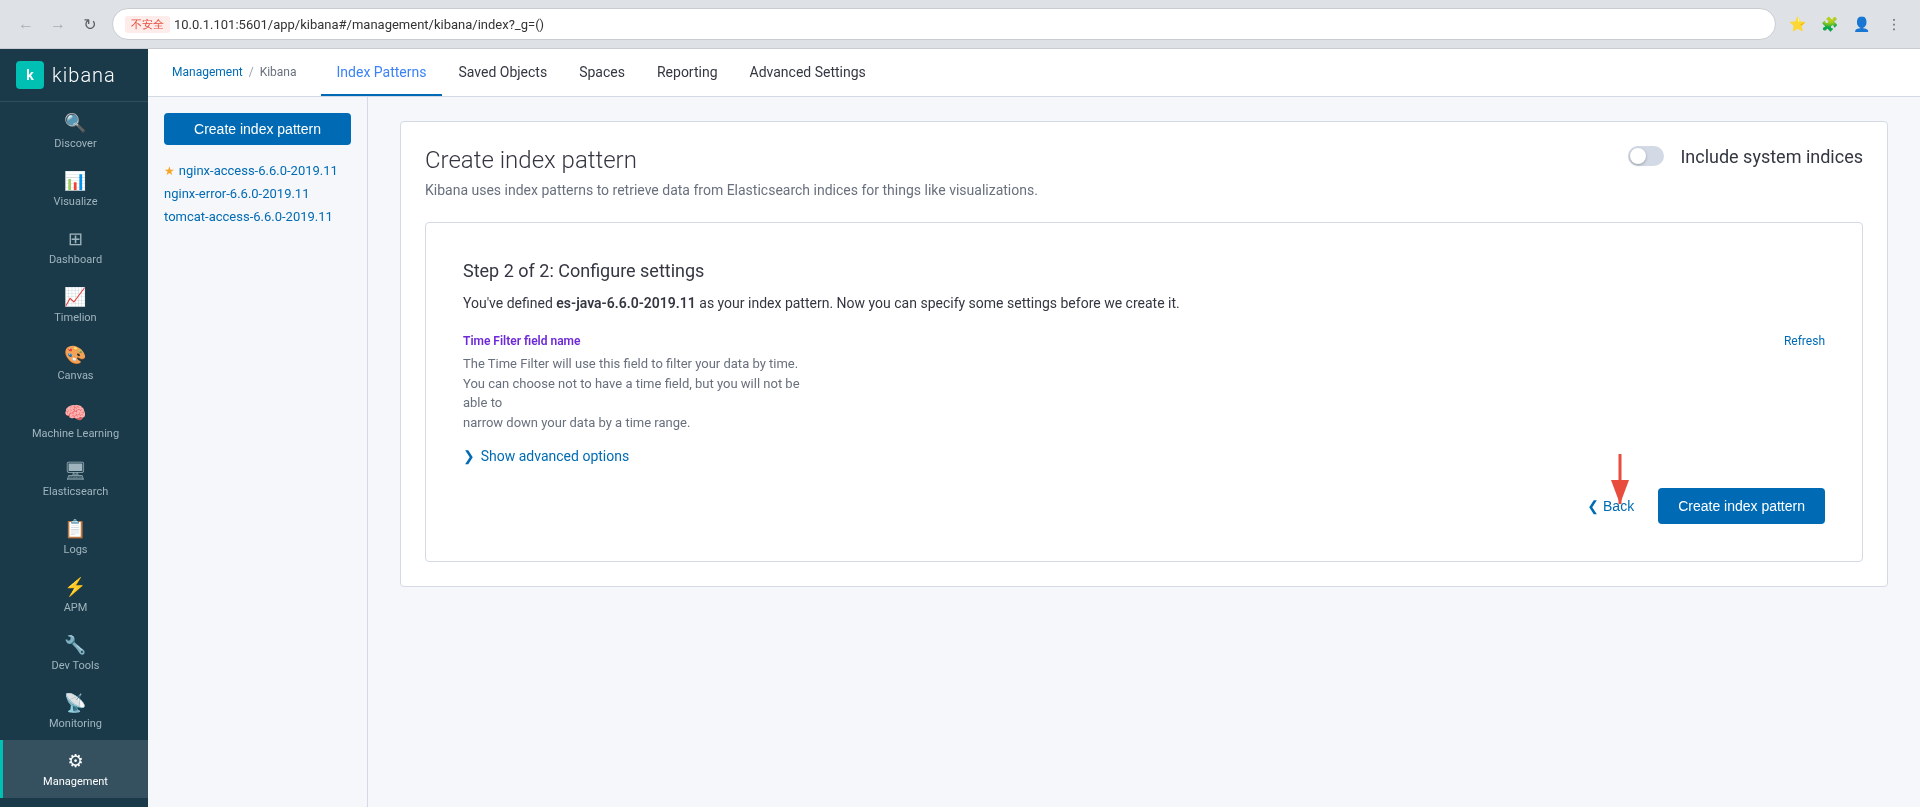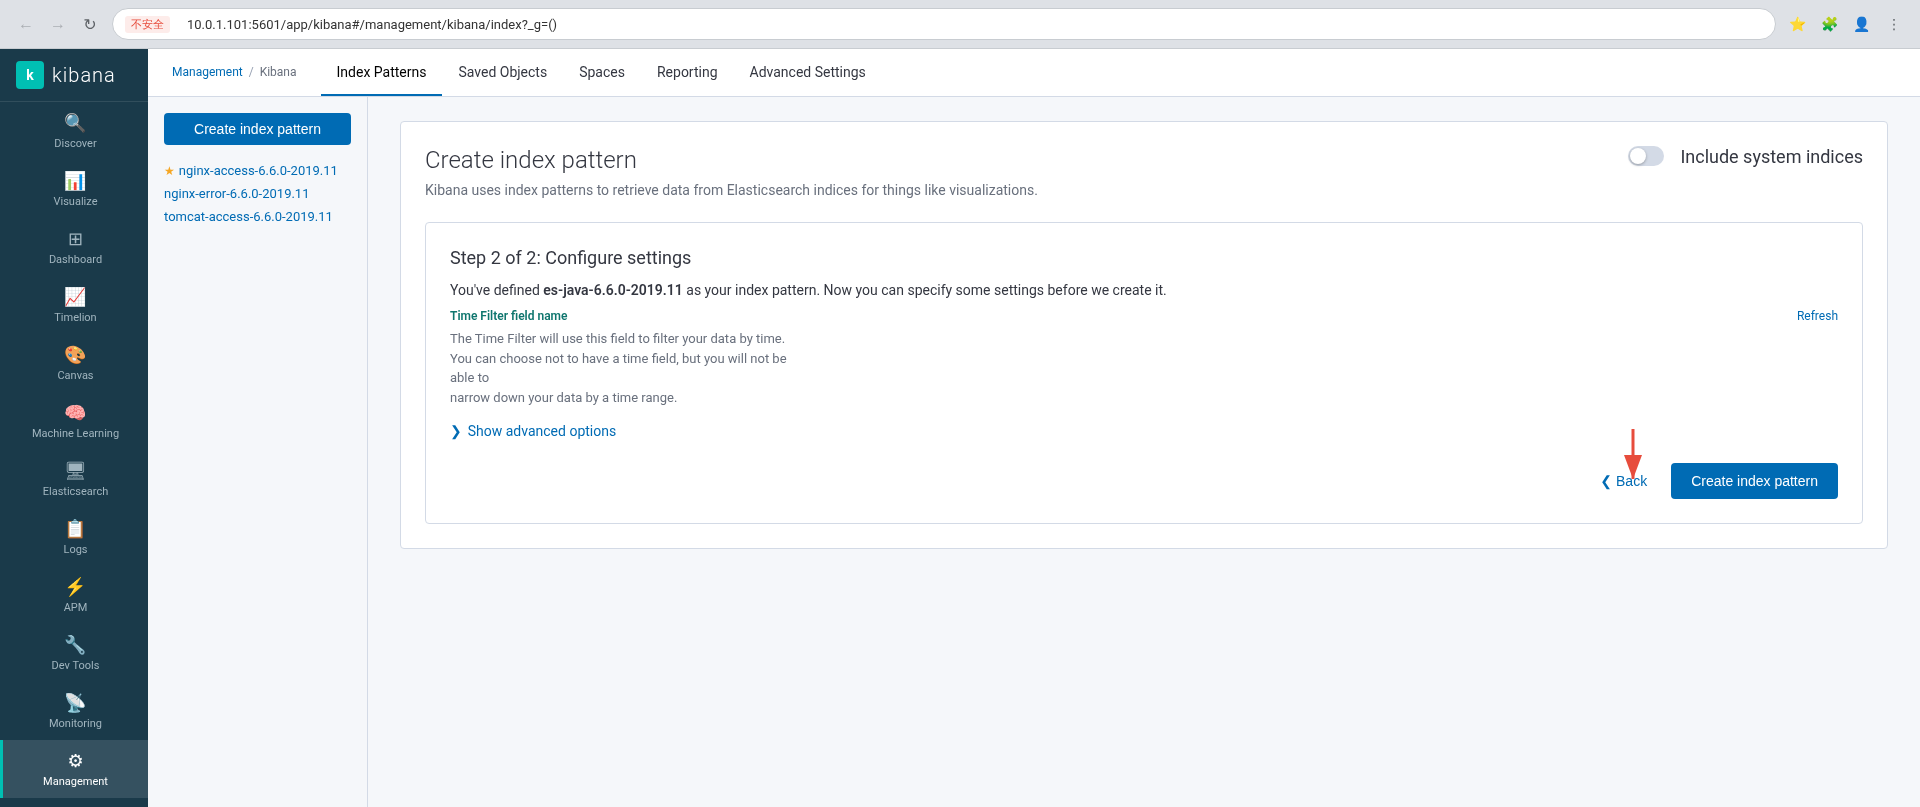--- a/index.html
+++ b/index.html
@@ -3,21 +3,21 @@
   <meta charset="utf-8">
   <style>
     * { margin: 0; padding: 0; box-sizing: border-box; }
     body { font-family: -apple-system, BlinkMacSystemFont, 'Segoe UI', Roboto, sans-serif; background: #f5f7fa; display: flex; flex-direction: column; height: 807px; overflow: hidden; }
 
     
     .browser-chrome { background: #dee1e6; padding: 8px 12px; display: flex; align-items: center; gap: 8px; border-bottom: 1px solid #c8ccd1; min-height: 44px; }
     .browser-nav-btns { display: flex; gap: 4px; }
     .browser-nav-btn { width: 28px; height: 28px; border-radius: 50%; border: none; background: transparent; cursor: pointer; display: flex; align-items: center; justify-content: center; color: #5f6368; font-size: 16px; }
     .browser-nav-btn.disabled { opacity: 0.4; cursor: default; }
-    .address-bar { flex: 1; background: white; border-radius: 20px; padding: 4px 12px; display: flex; align-items: center; gap: 17px; border: 1px solid #c8ccd1; min-height: 32px; }
+    .address-bar { flex: 1; background: white; border-radius: 20px; padding: 4px 12px; display: flex; align-items: center; gap: 4px; border: 1px solid #c8ccd1; min-height: 32px; }
     .address-security { color: #e74c3c; font-size: 11px; background: #fdecea; padding: 1px 6px; border-radius: 3px; white-space: nowrap; }
     .address-text { font-size: 13px; color: #333; flex: 1; }
     .browser-actions { display: flex; gap: 4px; }
     .browser-action-btn { width: 28px; height: 28px; border-radius: 50%; border: none; background: transparent; cursor: pointer; display: flex; align-items: center; justify-content: center; color: #5f6368; font-size: 14px; }
 
     
     .app-layout { display: flex; flex: 1; overflow: hidden; }
 
     
     .sidebar { width: 148px; background: #1a3a4a; display: flex; flex-direction: column; overflow-y: auto; }
@@ -32,21 +32,21 @@
     
     .main-content { flex: 1; display: flex; flex-direction: column; overflow: hidden; }
 
     
     .top-nav { background: white; border-bottom: 1px solid #d3dae6; padding: 0 24px; display: flex; align-items: center; gap: 0; min-height: 48px; }
     .breadcrumb { display: flex; align-items: center; gap: 6px; font-size: 12px; color: #69707d; padding: 8px 0; border-bottom: 2px solid transparent; }
     .breadcrumb a { color: #006bb4; text-decoration: none; }
     .breadcrumb-sep { color: #98a2b3; }
     .nav-tabs { display: flex; gap: 0; margin-left: 24px; }
     .nav-tab { padding: 14px 16px; font-size: 14px; color: #343741; cursor: pointer; border-bottom: 2px solid transparent; white-space: nowrap; }
-    .nav-tab.active { color: #000000; border-bottom-color: #006bb4; }
+    .nav-tab.active { color: #3b82f6; border-bottom-color: #006bb4; }
 
     
     .page-content { flex: 1; overflow-y: auto; display: flex; gap: 0; }
 
     
     .left-panel { width: 220px; background: #f5f7fa; border-right: 1px solid #d3dae6; padding: 16px; }
     .create-btn { background: #006bb4; color: white; border: none; padding: 8px 16px; border-radius: 4px; font-size: 14px; cursor: pointer; width: 100%; margin-bottom: 16px; }
     .index-list { display: flex; flex-direction: column; gap: 4px; }
     .index-item { font-size: 13px; color: #006bb4; cursor: pointer; padding: 2px 0; display: flex; align-items: center; gap: 4px; }
     .index-item-star { color: #f5a623; font-size: 12px; }
@@ -57,28 +57,28 @@
     
     .content-card { background: white; border: 1px solid #d3dae6; border-radius: 4px; padding: 24px; }
     .card-title { font-size: 24px; color: #343741; font-weight: 300; margin-bottom: 8px; }
     .card-subtitle { font-size: 14px; color: #69707d; margin-bottom: 0; }
     .card-header { display: flex; justify-content: space-between; align-items: flex-start; margin-bottom: 24px; }
     .include-system { display: flex; align-items: flex-start; gap: 16px; font-size: 18px; color: #343741; }
     .toggle-switch { width: 36px; height: 20px; background: #d3dae6; border-radius: 10px; position: relative; cursor: pointer; display: flex; align-items: center; }
     .toggle-knob { width: 16px; height: 16px; background: white; border-radius: 50%; position: absolute; left: 2px; box-shadow: 0 1px 3px rgba(0,0,0,0.3); }
 
     
-    .step-section { border: 1px solid #d3dae6; border-radius: 4px; padding: 24px; }
+    .step-section { border: 1px solid #d3dae6; border-radius: 4px; padding: 37px; }
     .step-title { font-size: 18px; color: #343741; font-weight: 400; margin-bottom: 12px; }
-    .step-description { font-size: 14px; color: #343741; margin-bottom: 8px; line-height: 1.5; }
+    .step-description { font-size: 14px; color: #343741; margin-bottom: 20px; line-height: 1.5; }
     .step-description strong { font-weight: 600; }
 
     
     .field-header { display: flex; justify-content: space-between; align-items: center; margin-bottom: 6px; }
-    .field-label { font-size: 12px; font-weight: 600; color: #0f766e; }
+    .field-label { font-size: 12px; font-weight: 600; color: #6d28d9; }
     .field-refresh { font-size: 12px; color: #006bb4; cursor: pointer; text-decoration: none; }
 
     .select-wrapper { position: relative; margin-bottom: 16px; }
     .select-field { width: 100%; max-width: 360px; padding: 10px 36px 10px 12px; border: 1px solid #85b9d9; border-radius: 4px; font-size: 14px; color: #343741; background: white; appearance: none; cursor: pointer; }
     .select-chevron { position: absolute; right: 10px; top: 50%; transform: translateY(-50%); color: #69707d; pointer-events: none; font-size: 12px; }
     
     .select-wrapper .select-chevron { right: calc(100% - 360px + 10px); }
 
     .field-help { font-size: 13px; color: #69707d; line-height: 1.5; max-width: 360px; }
 

